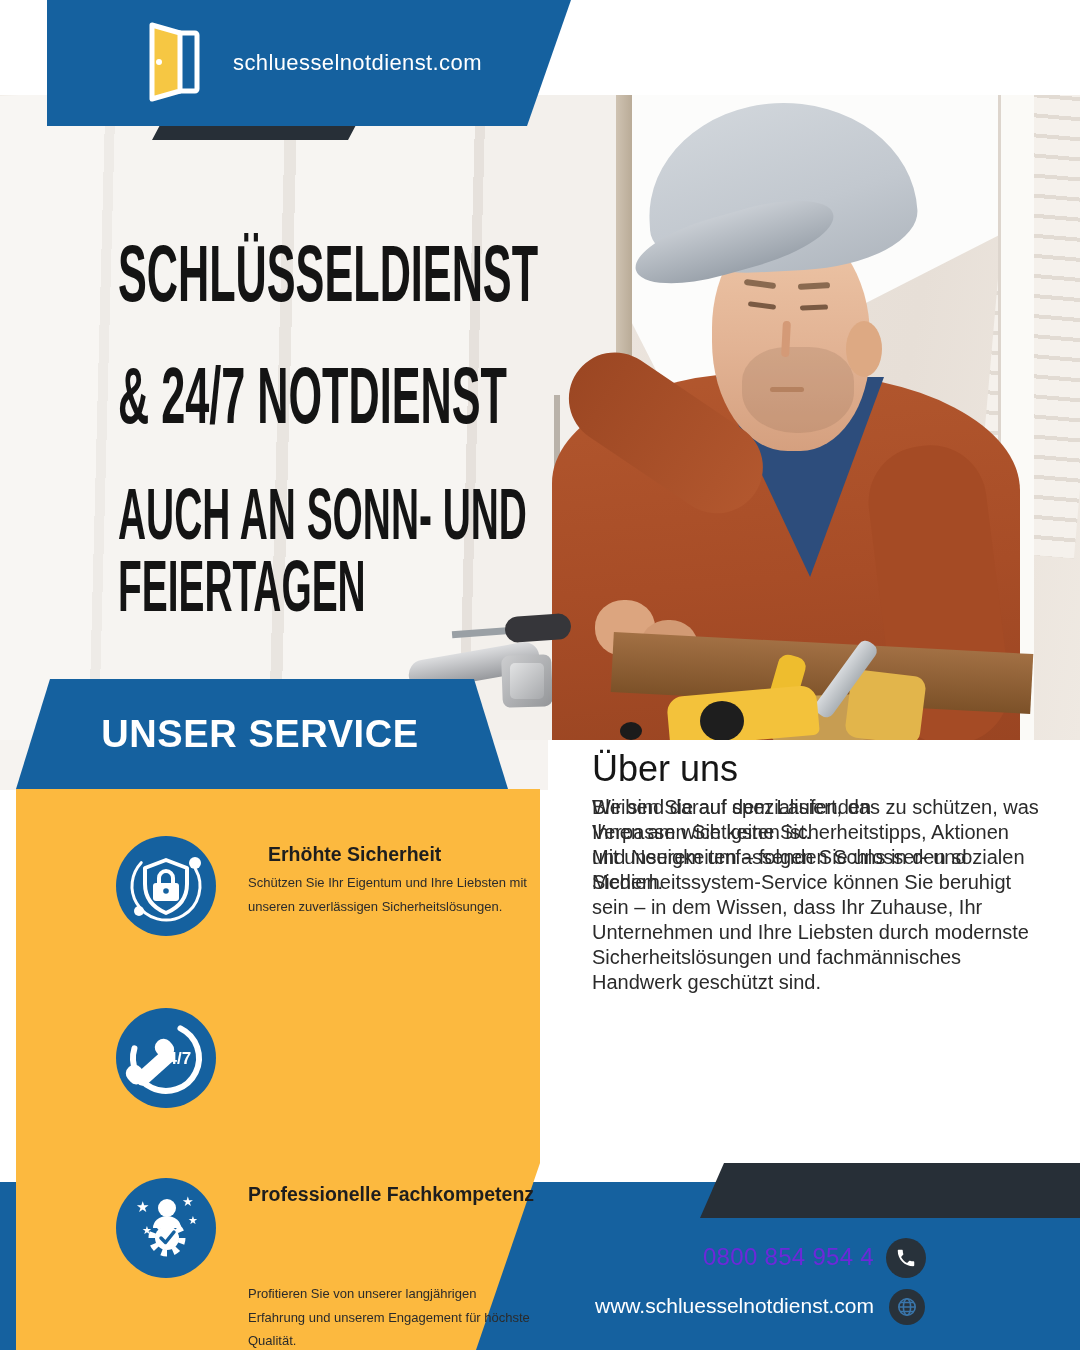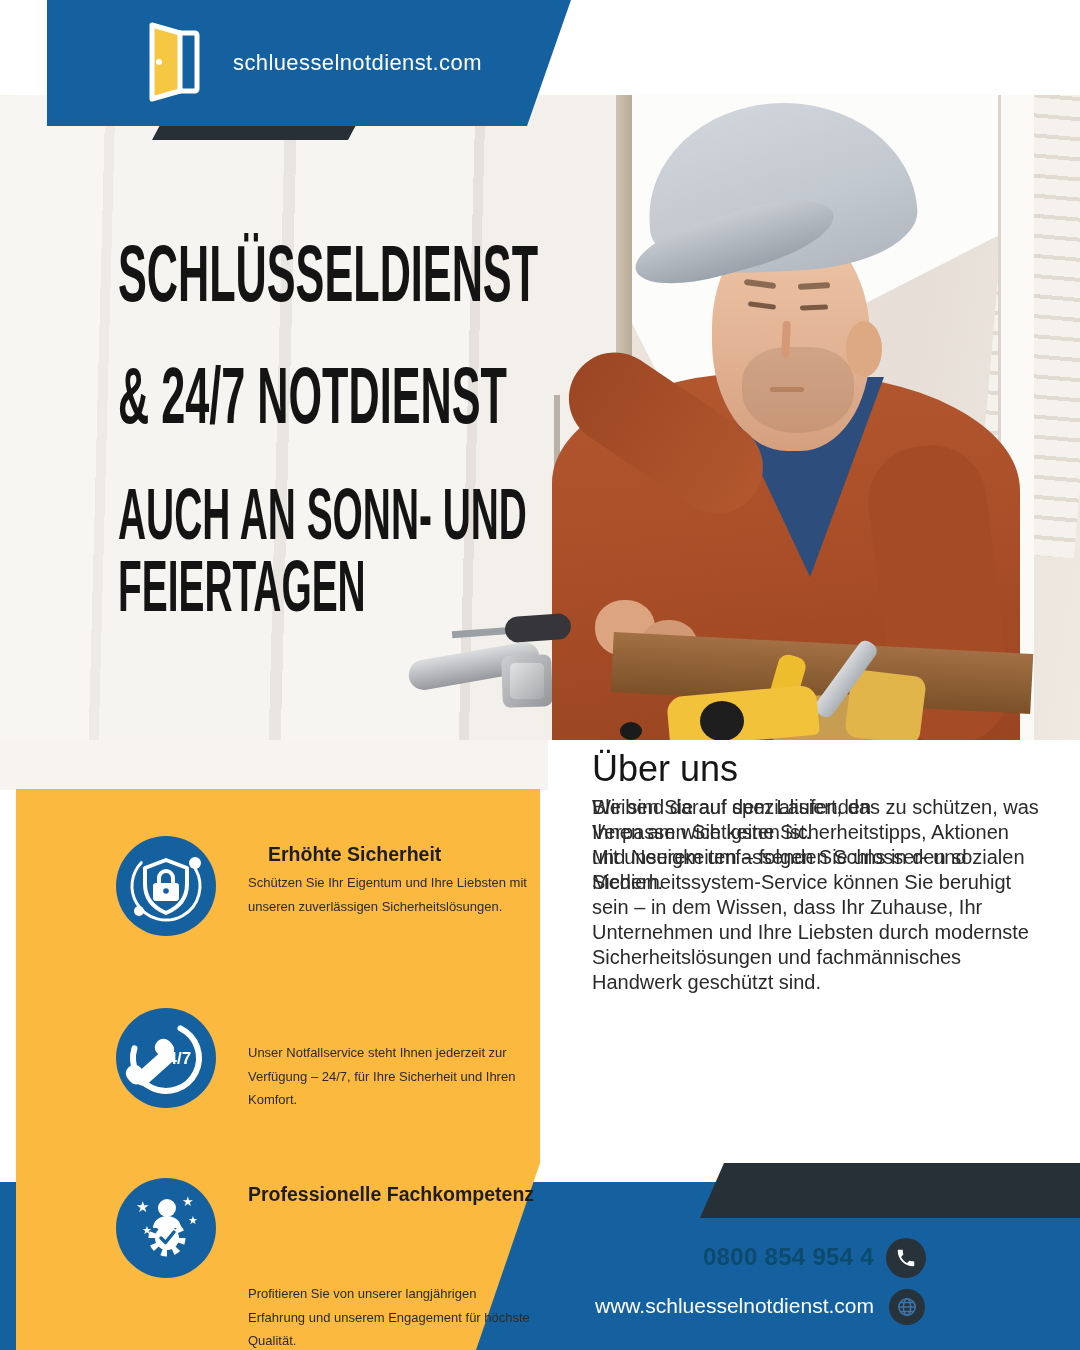--- a/index.html
+++ b/index.html
@@ -93,21 +93,21 @@
   #svc2-icon{left:116px;top:1008px;} #svc2-title{top:1013px;} #svc2-desc{top:1041px;}
   #svc3-icon{left:116px;top:1178px;} #svc3-title{top:1183px;} #svc3-desc{top:1282px;}
 
   
   .about-title{left:592px;top:748px;font-size:36px;color:#161616;z-index:6;}
   .about-text{left:592px;top:795px;width:452px;z-index:6;font-size:20px;line-height:25px;color:#2a2a2a;
               display:flex;flex-direction:column;gap:9px;position:absolute;}
   .about-text p{position:static;margin:0;}
 
   
-  .f-phone{right:206px;top:1243px;color:#0c4a6e;font-size:24px;letter-spacing:.3px;z-index:6;text-align:right;width:400px;font-weight:bold;}
+  .f-phone{right:206px;top:1243px;color:#6d28d9;font-size:24px;letter-spacing:.3px;z-index:6;text-align:right;width:400px;}
   .f-web{right:206px;top:1294px;color:#fff;font-size:21px;z-index:6;text-align:right;width:400px;}
   .f-ic{border-radius:50%;background:var(--footer_icon_bg,#28323b);z-index:6;display:flex;align-items:center;justify-content:center;}
   .f-ic svg{position:static;}
   #f-phone-ic{left:886px;top:1238px;width:40px;height:40px;}
   #f-globe-ic{left:889px;top:1289px;width:36px;height:36px;}
 </style>
 </head>
 <body>
 
 <div id="canvas">
@@ -172,20 +172,23 @@
   </div>
   <div class="dark-strip-top"></div>
 
   <div class="headline">
     <div class="h1a">SCHLÜSSELDIENST</div>
     <div class="h1b">&amp; 24/7 NOTDIENST</div>
     <div class="h2 prewrap">AUCH AN SONN- UND
 FEIERTAGEN</div>
   </div>
 
+  <div class="service-banner">
+    <span>UNSER SERVICE</span>
+  </div>
 
   <div class="svc-icon" id="svc1-icon">
     <svg viewBox="0 0 100 100">
       <circle cx="50" cy="50" r="34" fill="none" stroke="#fff" stroke-width="3" stroke-dasharray="150 64" stroke-linecap="round" transform="rotate(-30 50 50)"></circle>
       <circle cx="79" cy="27" r="6" fill="#fff"></circle>
       <circle cx="23" cy="75" r="5" fill="#fff"></circle>
       <path d="M50 24 L71 32 V48 C71 63 62 72 50 77 C38 72 29 63 29 48 V32 Z" fill="none" stroke="#fff" stroke-width="4" stroke-linejoin="round"></path>
       <path d="M43 48 v-6 a7 7 0 0 1 14 0 v6" fill="none" stroke="#fff" stroke-width="4"></path>
       <rect x="37" y="47" width="26" height="18" rx="3" fill="#fff"></rect>
       <circle cx="50" cy="55" r="2.8" fill="#15619f"></circle>
@@ -198,21 +201,20 @@
     <svg viewBox="0 0 100 100">
       <circle cx="50" cy="50" r="33" fill="none" stroke="#fff" stroke-width="6" stroke-dasharray="150 58" stroke-linecap="round" transform="rotate(-64 50 50)"></circle>
       <g transform="rotate(-42 38 58)">
         <rect x="14" y="52" width="48" height="15" rx="7.5" fill="#fff"></rect>
         <rect x="10" y="42" width="17" height="20" rx="8" fill="#fff"></rect>
         <rect x="49" y="42" width="17" height="20" rx="8" fill="#fff"></rect>
       </g>
       <text x="42" y="56" font-size="17" font-weight="bold" fill="#fff">24/7</text>
     </svg>
   </div>
-  <div class="svc-desc" id="svc2-desc">Unser Notfallservice steht Ihnen jederzeit zur Verfügung – 24/7, für Ihre Sicherheit und Ihren Komfort.</div>
 
   <div class="svc-icon" id="svc3-icon">
     <svg viewBox="0 0 100 100">
       <text x="20" y="34" font-size="15" fill="#fff">★</text>
       <text x="26" y="56" font-size="11" fill="#fff">★</text>
       <text x="66" y="28" font-size="13" fill="#fff">★</text>
       <text x="72" y="46" font-size="11" fill="#fff">★</text>
       <circle cx="51" cy="30" r="9" fill="#fff"></circle>
       <path d="M37 50 a14 12 0 0 1 28 0 z" fill="#fff"></path>
       <circle cx="51" cy="60" r="15" fill="none" stroke="#fff" stroke-width="7" stroke-dasharray="5.5 6.2"></circle>

